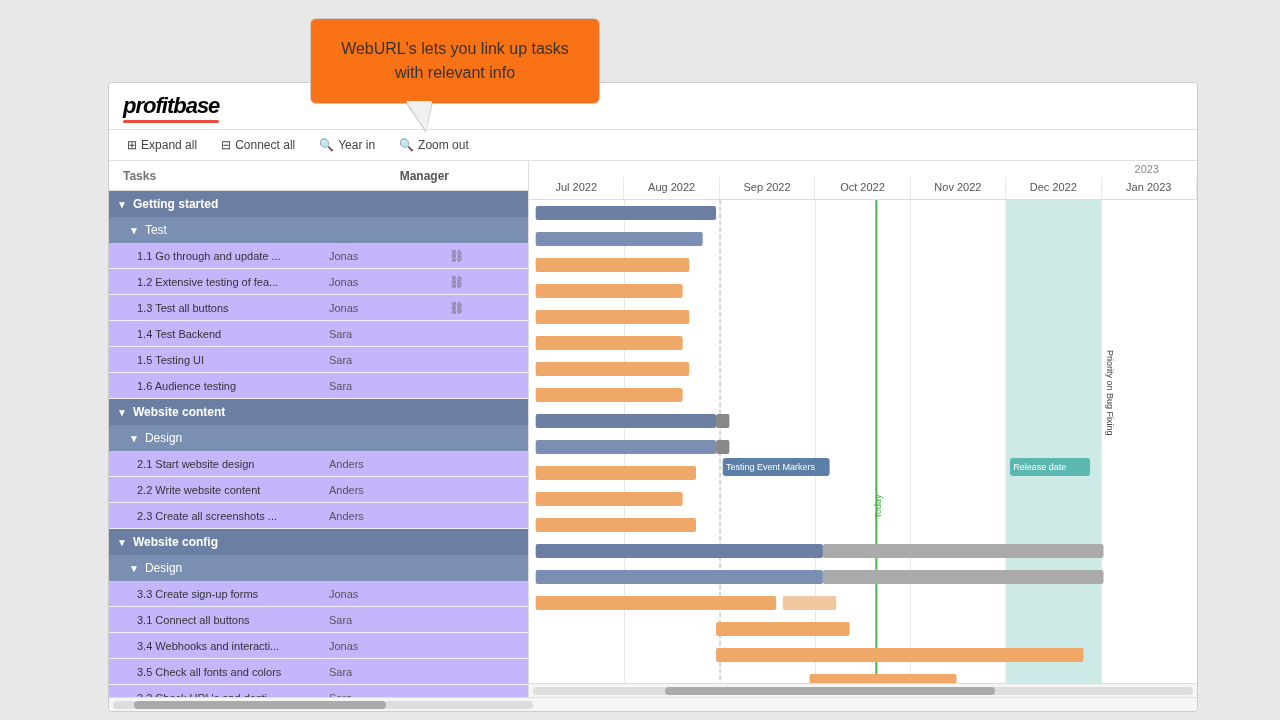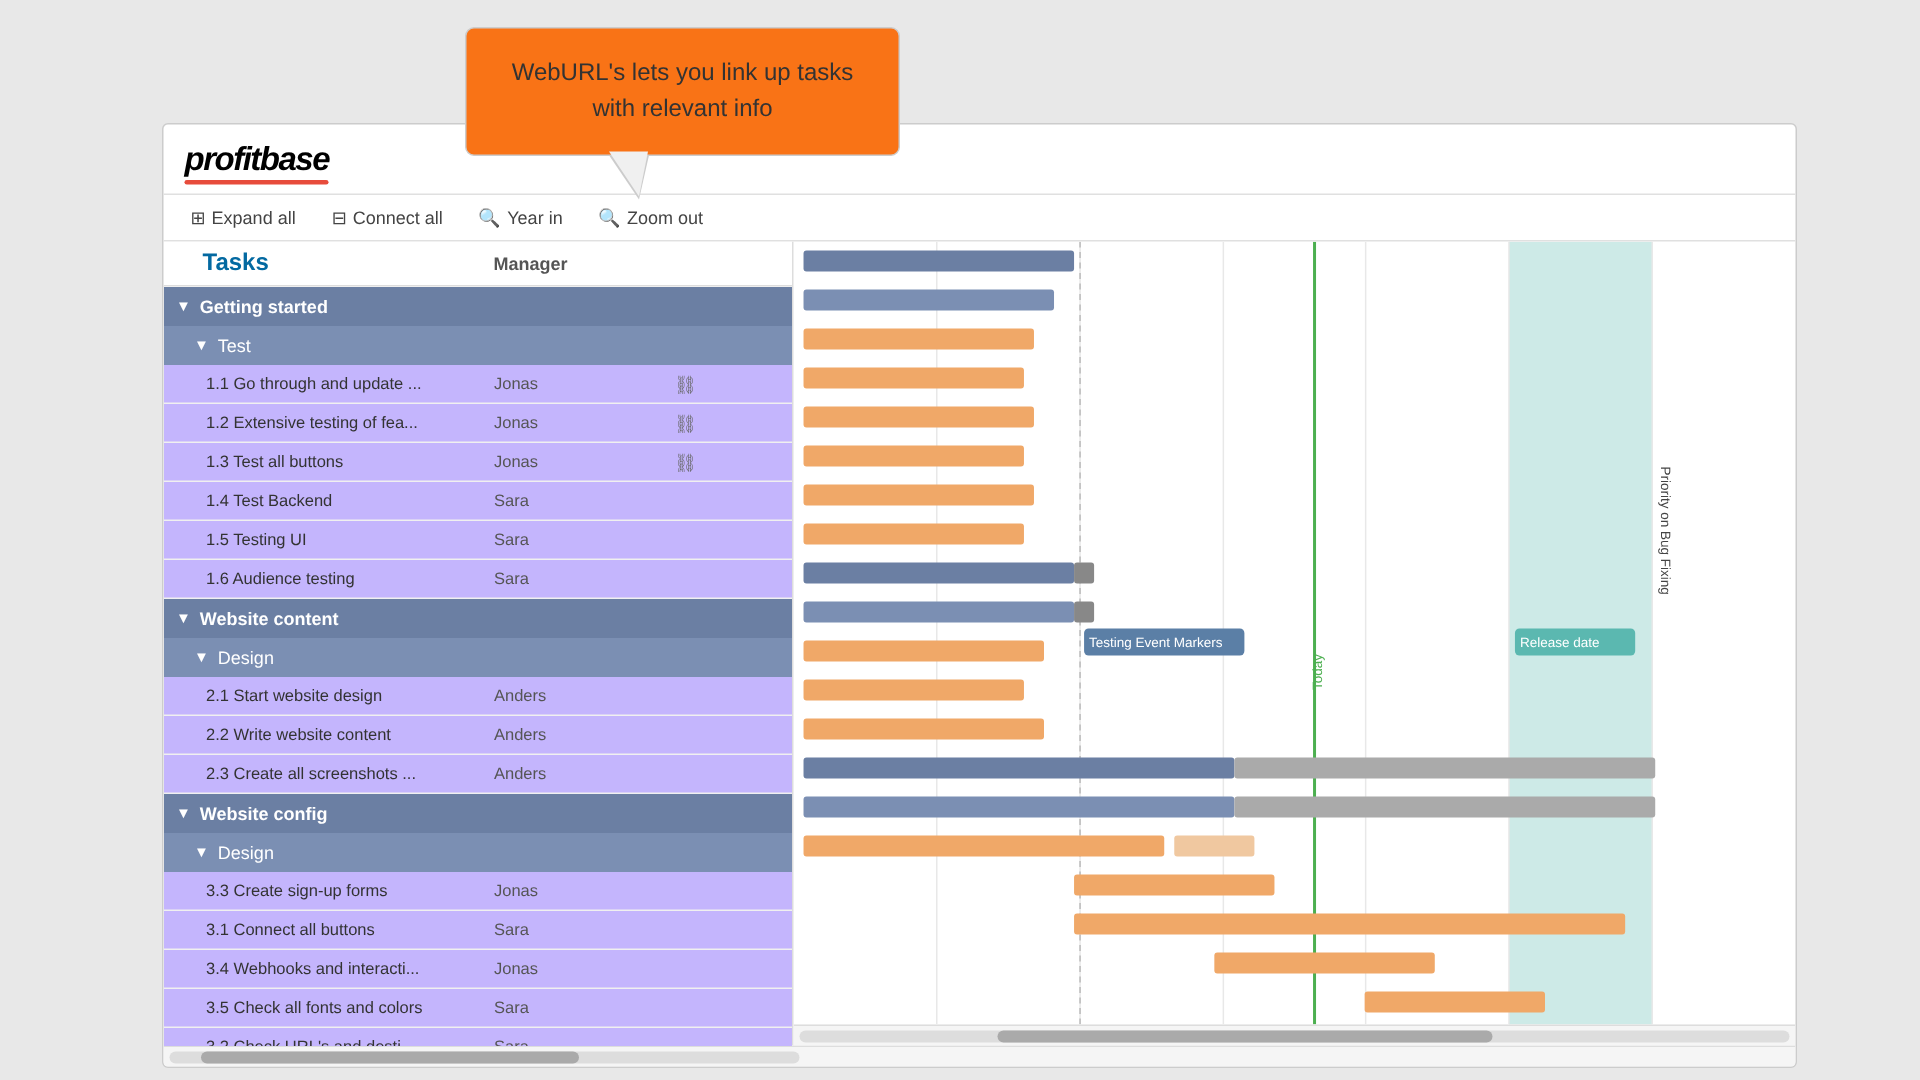--- a/index.html
+++ b/index.html
@@ -138,22 +138,22 @@
       overflow: hidden;
     }
     .col-headers {
       display: flex;
       align-items: center;
       padding: 4px 0;
       border-bottom: 1px solid #ddd;
       background: white;
       height: 30px;
     }
-    .col-task { width: 220px; padding-left: 26px; font-weight: bold; color: #0369a1; font-size: 16px; }
-    .col-manager { width: 120px; font-weight: bold; color: #555; font-size: 12px; }
+    .col-task { width: 220px; padding-left: 14px; font-weight: bold; color: #737373; font-size: 12px; }
+    .col-manager { width: 120px; font-weight: bold; color: #555; font-size: 12px; text-align: right; }
     .col-links { width: 60px; font-weight: bold; color: #555; font-size: 12px; }
 
     .task-list { overflow-y: auto; flex: 1; }
 
     
     .group-row {
       background: #6b7fa3;
       color: white;
       display: flex;
       align-items: center;
@@ -399,20 +399,34 @@
         <div class="task-row">
           <div class="task-name">3.2 Check URL's and desti...</div>
           <div class="task-manager">Sara</div>
           <div class="task-links"></div>
         </div>
 
       </div>
     </div>
 
     <div class="gantt-panel">
+      <div class="gantt-header">
+        <div class="gantt-year-row">
+          <span style="margin-right:30px;">2023</span>
+        </div>
+        <div class="gantt-months-row">
+          <div class="gantt-month">Jul 2022</div>
+          <div class="gantt-month">Aug 2022</div>
+          <div class="gantt-month">Sep 2022</div>
+          <div class="gantt-month">Oct 2022</div>
+          <div class="gantt-month">Nov 2022</div>
+          <div class="gantt-month">Dec 2022</div>
+          <div class="gantt-month">Jan 2023</div>
+        </div>
+      </div>
 
       <div class="gantt-body" style="position:relative;text-align:right;">
 
         <svg width="100%" height="100%" style="position:absolute;top:0;left:0;">
 
           <rect x="71.4%" y="0" width="14.3%" height="100%" fill="rgba(91,184,176,0.3)"></rect>
 
           <line x1="14.3%" y1="0" x2="14.3%" y2="100%" stroke="#e8e8e8" stroke-width="1"></line>
           <line x1="28.6%" y1="0" x2="28.6%" y2="100%" stroke="#e8e8e8" stroke-width="1"></line>
           <line x1="42.9%" y1="0" x2="42.9%" y2="100%" stroke="#e8e8e8" stroke-width="1"></line>

